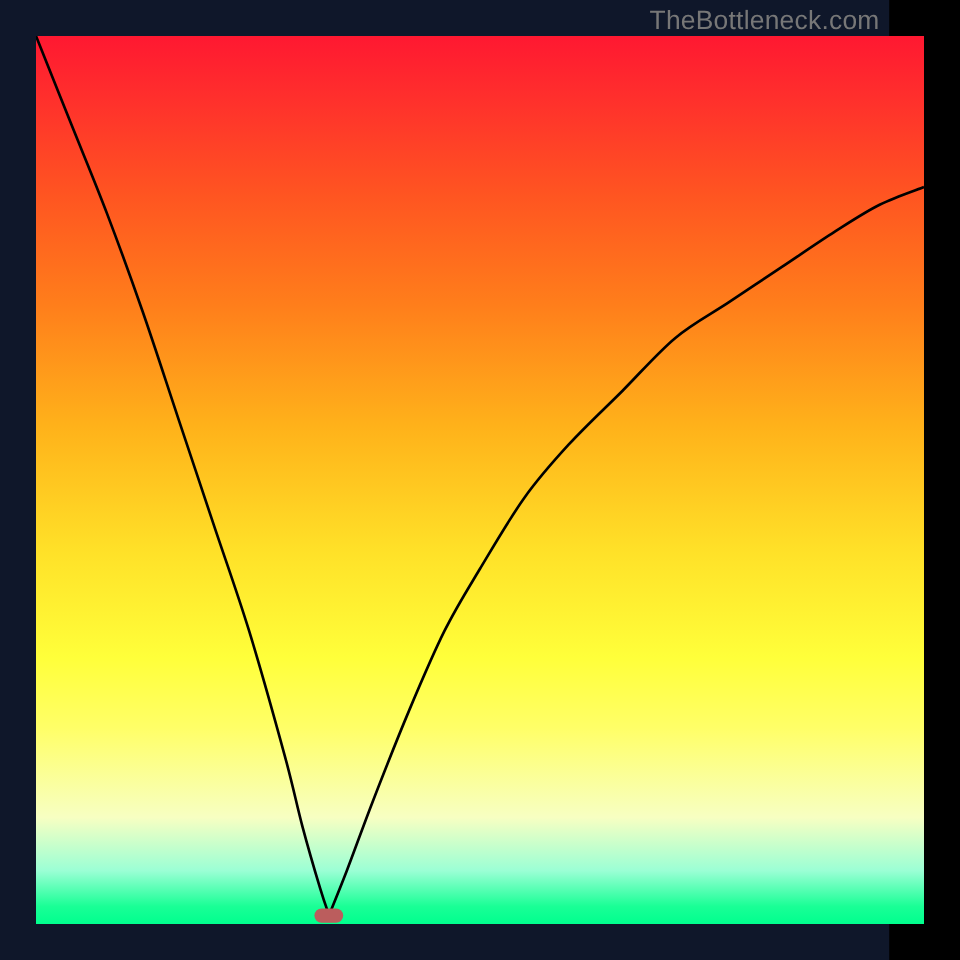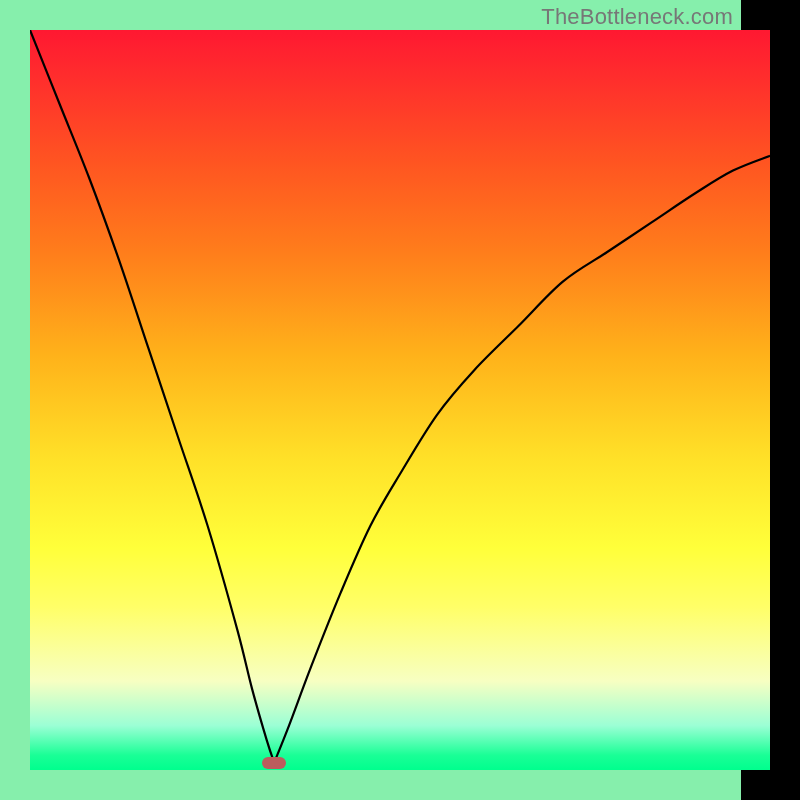--- a/index.html
+++ b/index.html
@@ -9,21 +9,21 @@
     height: 800px;
     overflow: hidden;
     background: #000;
     font-family: Arial, Helvetica, sans-serif;
   }
   .frame {
     position: absolute;
     top: 0; left: 0;
     width: 741px;
     height: 800px;
-    background: #86efac;
+    background: #0f172a;
   }
   .plot-area {
     position: absolute;
     top: 30px;
     left: 30px;
     width: 740px;
     height: 740px;
     background: linear-gradient(to bottom,
       #ff1831 0%,
       #ff2c2d 6%,

